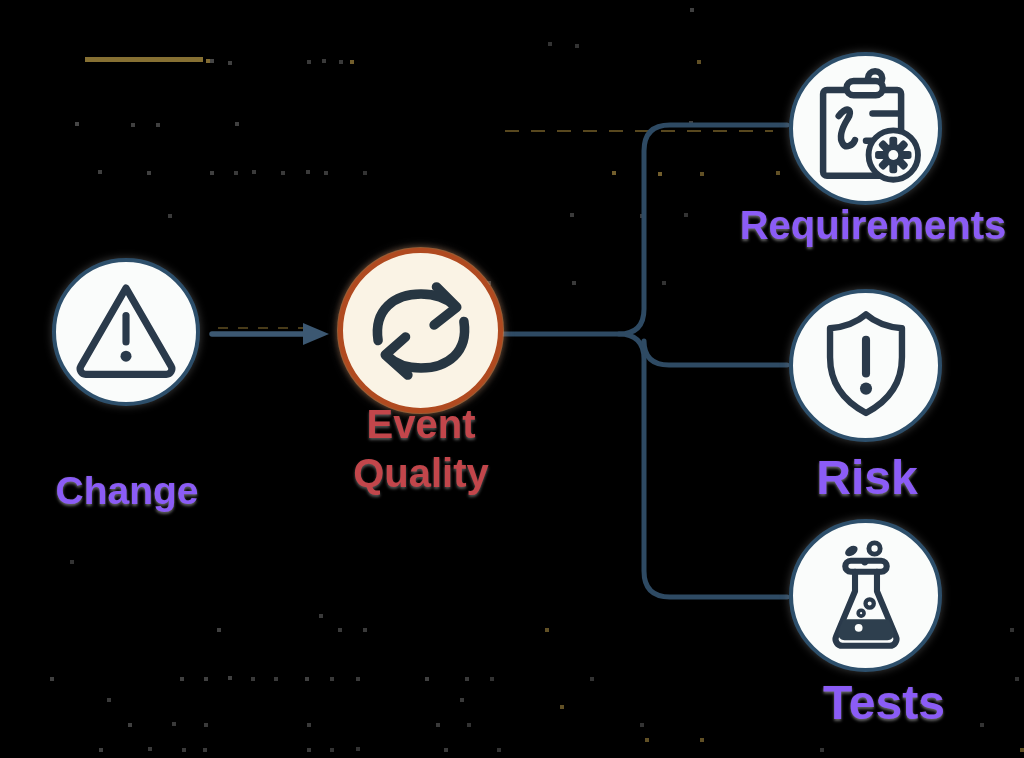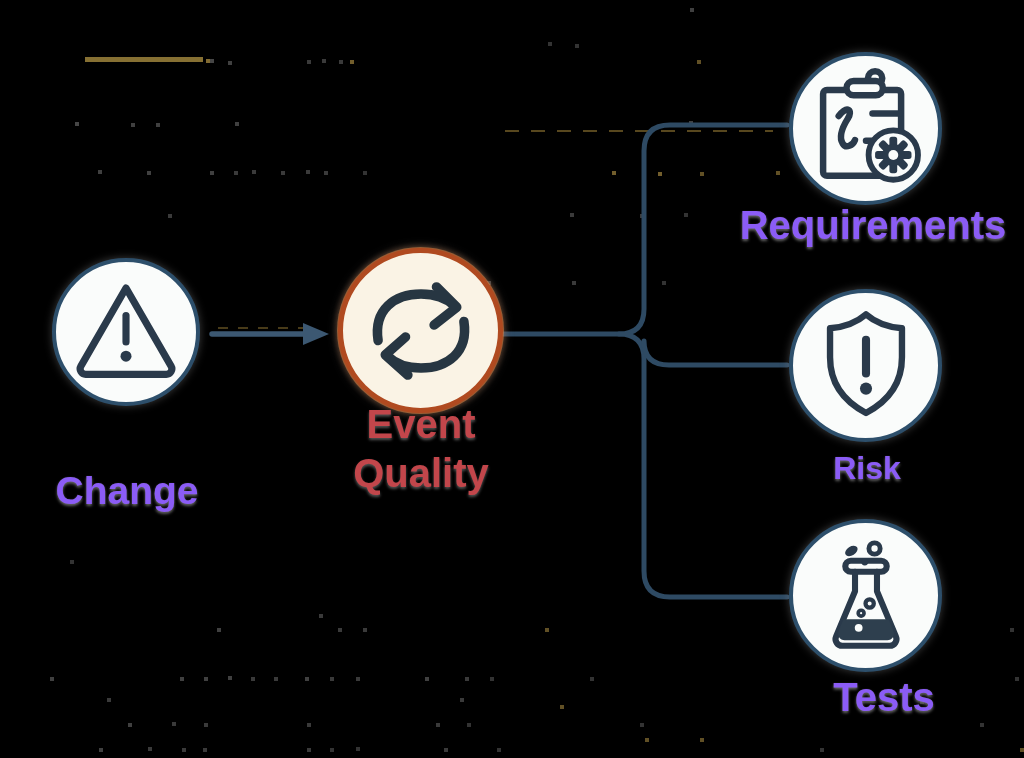--- a/index.html
+++ b/index.html
@@ -65,22 +65,22 @@
   #circle-tests svg{margin-top:10px;}
 
   
   .label{position:absolute;transform:translateX(-50%);text-align:center;
     font-weight:bold;white-space:nowrap;}
   .blue-text{color:#8b5cf6;text-shadow:0 2px 3px rgba(125,125,125,.8),0 0 1px rgba(95,95,95,.6);}
   .red-text{color:#c2464b;text-shadow:0 2px 3px rgba(120,120,120,.7);}
   #label-quality{left:127px;top:423px;font-size:39px;line-height:45px;}
   #label-change{left:421px;top:400px;font-size:40px;line-height:49px;}
   #label-requirements{left:873px;top:203px;font-size:40px;}
-  #label-risk{left:867px;top:450px;font-size:32px;}
-  #label-tests{left:884px;top:675px;font-size:40px;}
+  #label-risk{left:867px;top:450px;font-size:48px;}
+  #label-tests{left:884px;top:675px;font-size:48px;}
 </style>
 </head>
 <body>
 
 <div class="canvas">
 
   <div class="dots"></div>
   <div class="dots-tan"></div>
   <div class="tan-bar"></div>
   <div class="tan-dash-top"></div>

